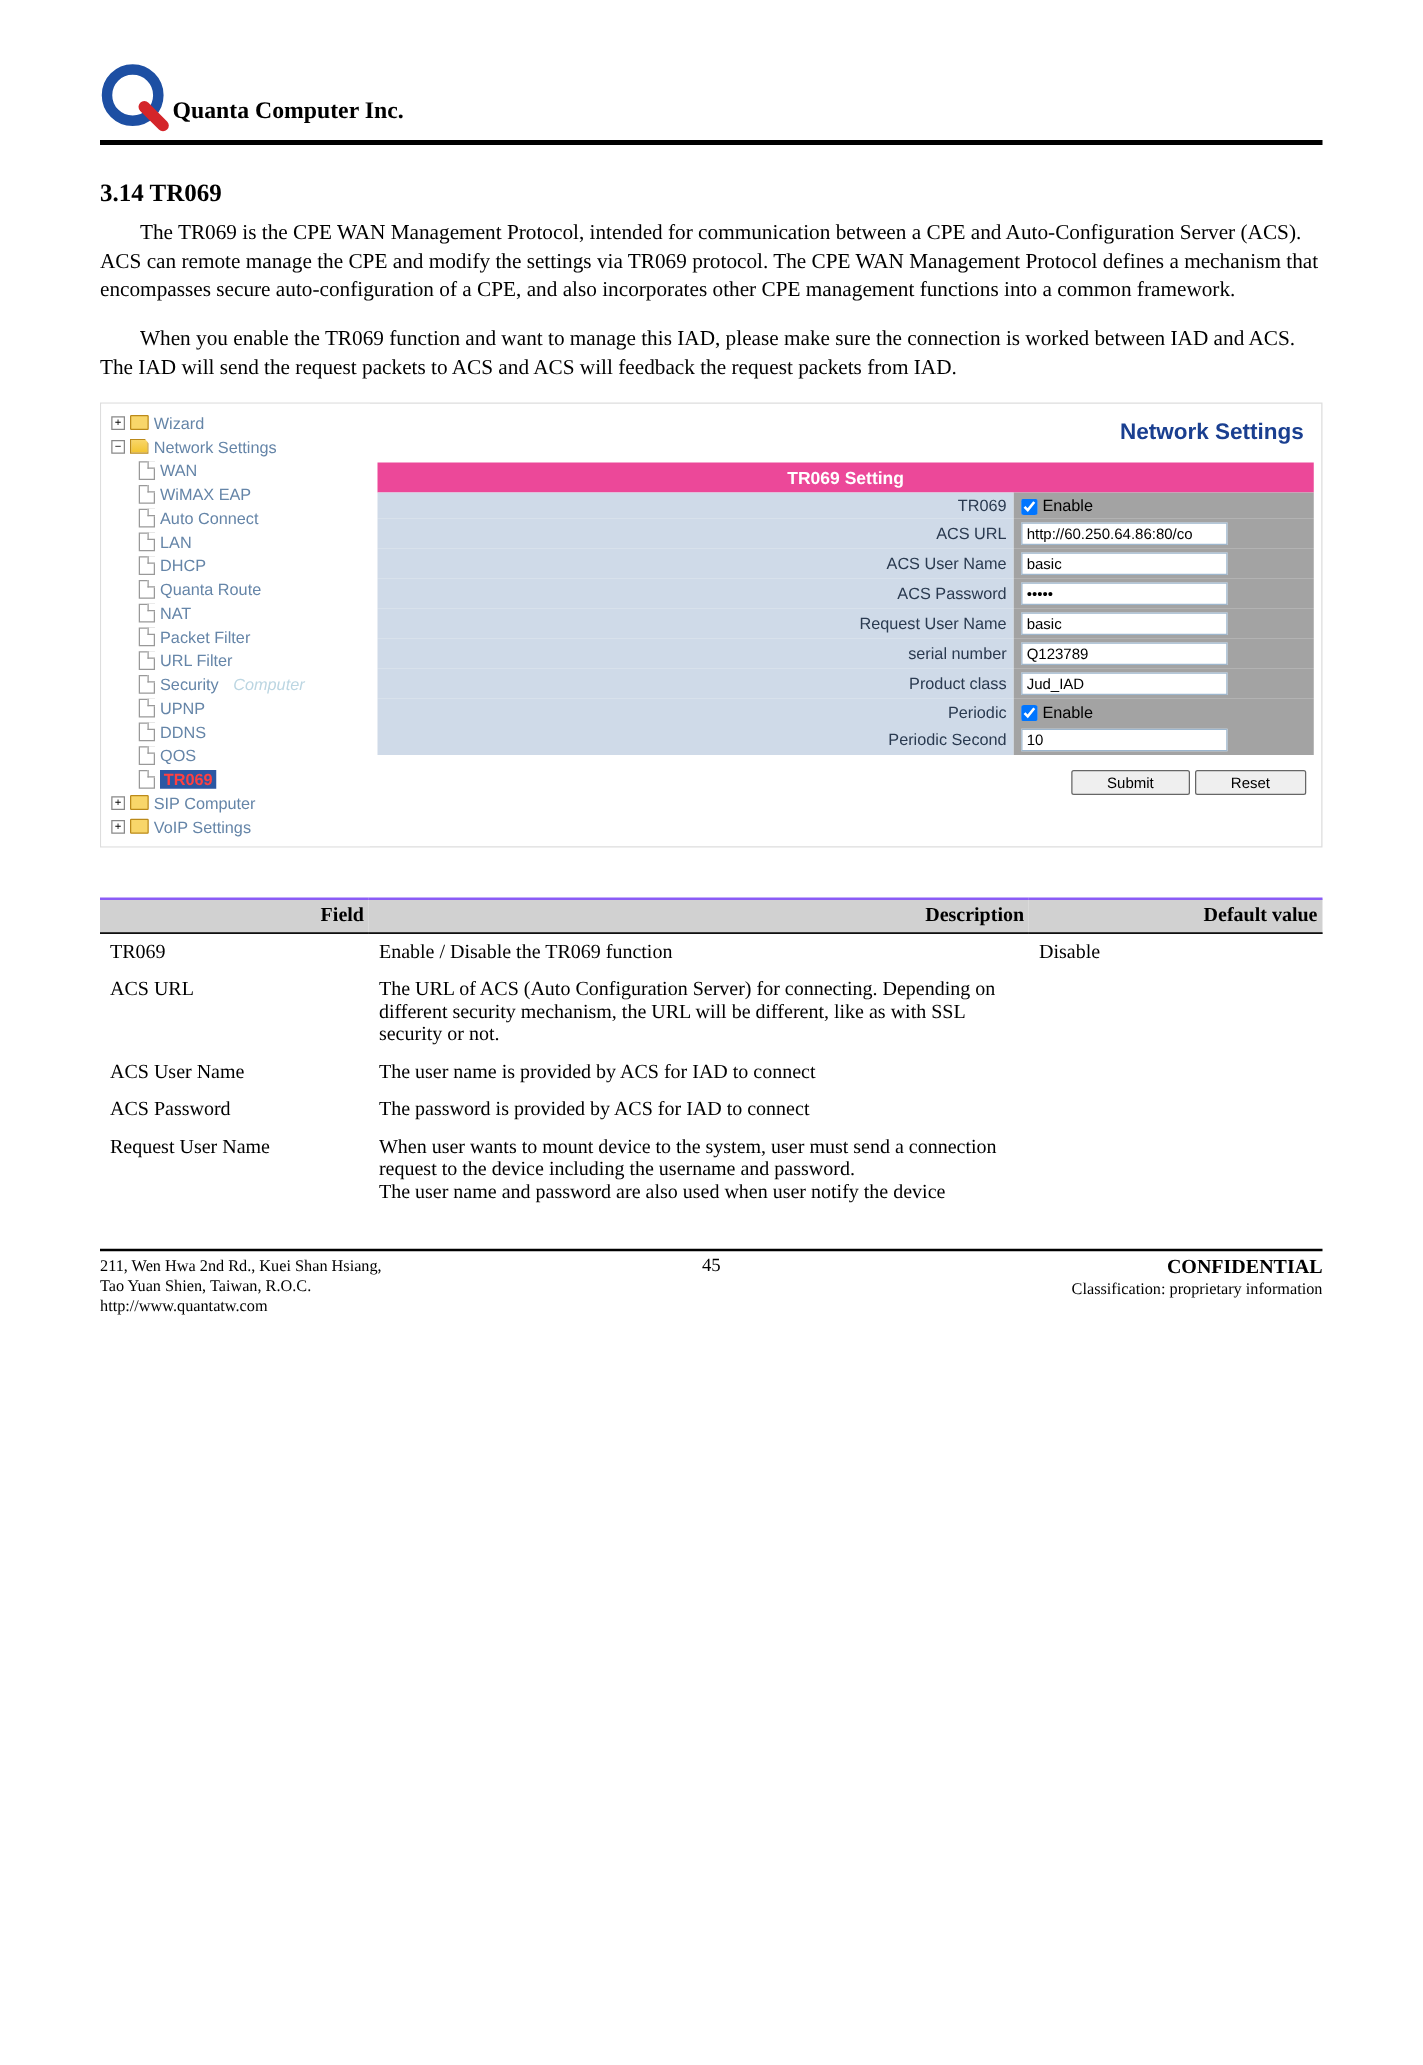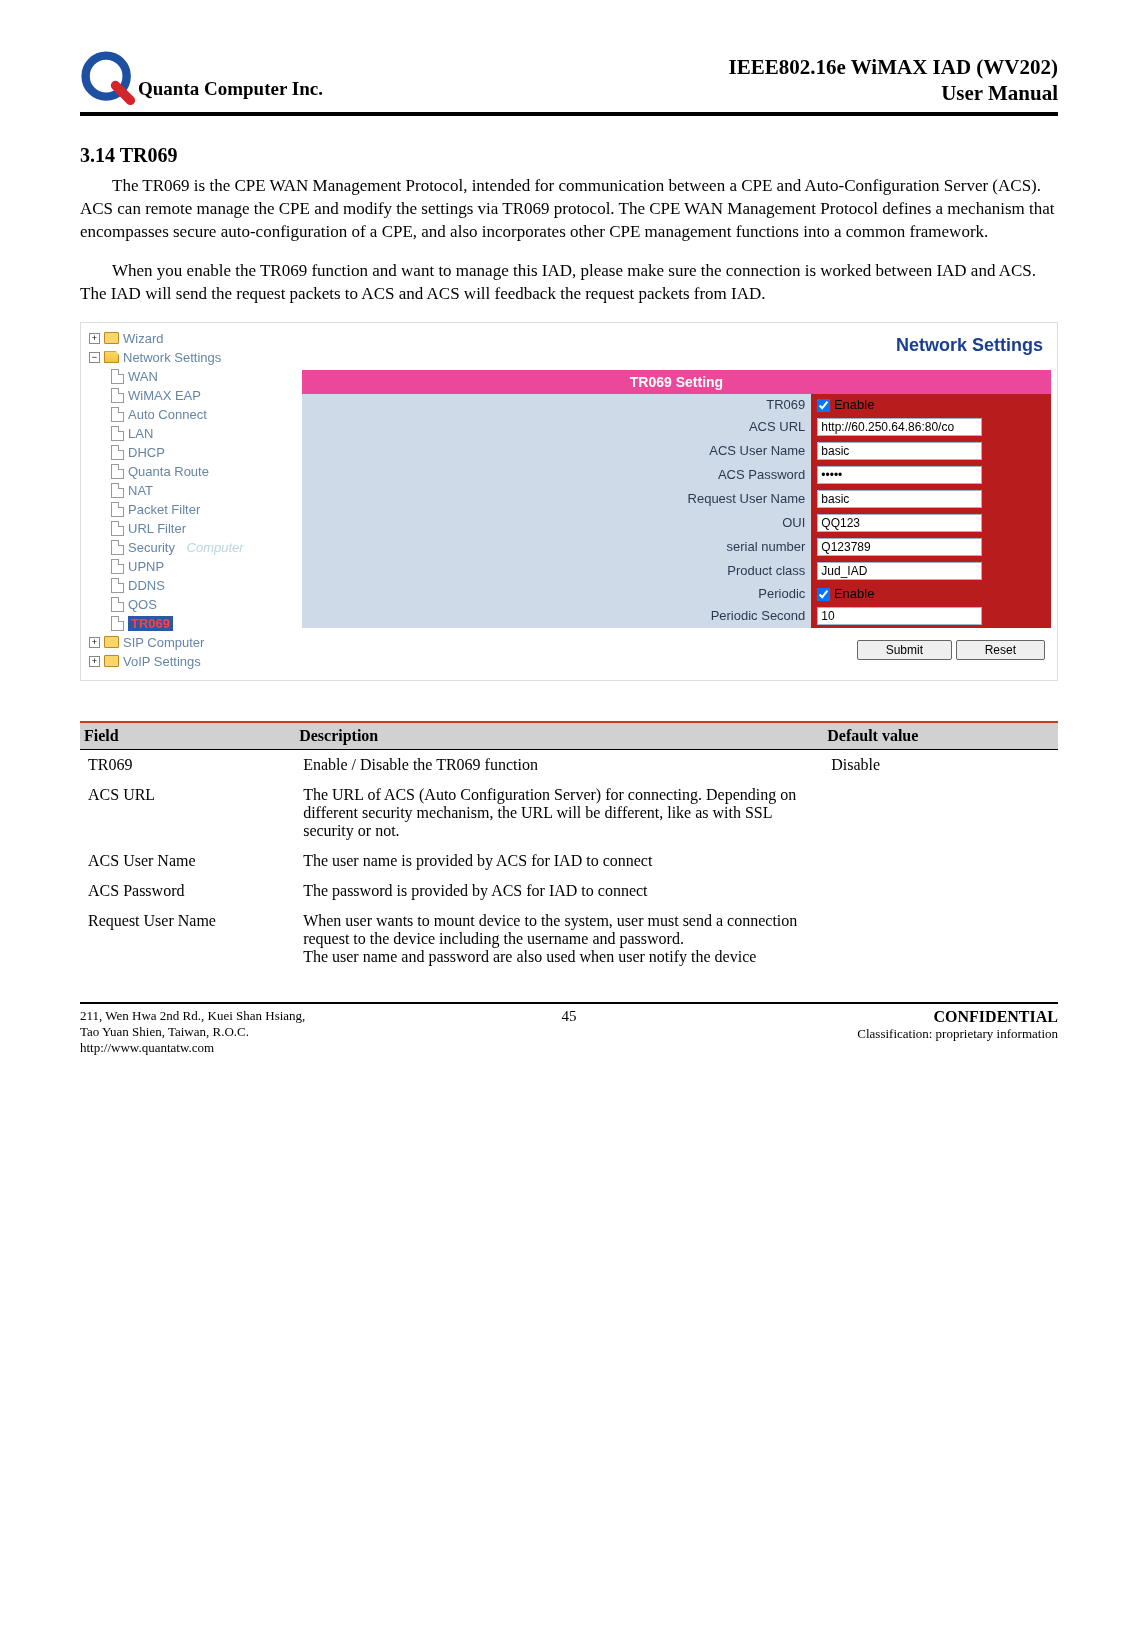--- a/index.html
+++ b/index.html
@@ -136,21 +136,21 @@
   .settings-row td {
     padding:3px 6px;
   }
   .settings-row td.label-cell {
     background:#cfdae8;
     text-align:right;
     width:68%;
     color:#2a3a50;
   }
   .settings-row td.value-cell {
-    background:#b91c1c;
+    background:#a3a3a3;
     width:32%;
   }
   .val-input {
     font-family: Tahoma, Arial, sans-serif;
     font-size:12px;
     border:1px solid #9db6cd;
     padding:1px 3px;
     width: 165px;
     background:#fff;
   }
@@ -166,24 +166,24 @@
     cursor:pointer;
   }
   .desc-table {
     width:100%;
     border-collapse: collapse;
     font-size:16px;
     margin-top:6px;
   }
   .desc-table thead th {
     background:#d1d1d1;
-    border-top:2px solid #c2410c;
+    border-top:2px solid #8b5cf6;
     border-bottom:1px solid #000;
     font-weight:bold;
-    text-align:left;
+    text-align:right;
     padding:4px;
   }
   .desc-table tbody td {
     padding:6px 8px;
     vertical-align: top;
   }
   .desc-table tbody tr.first td { border-top:none; }
   .desc-field { width:22%; }
   .desc-desc { width:54%; }
   .desc-def { width:24%; }
@@ -204,24 +204,20 @@
 <body>
 
 <div class="page">
   <div class="header-row">
     <div class="header-left">
       <svg class="logo-svg" viewBox="0 0 60 60">
         <circle cx="28" cy="28" r="22" fill="none" stroke="#1d4fa3" stroke-width="9"></circle>
         <path d="M38 38 L54 54" stroke="#d4252a" stroke-width="10" stroke-linecap="round"></path>
       </svg>
       <div class="company">Quanta  Computer  Inc.</div>
-    </div>
-    <div class="header-right">
-      <div>IEEE802.16e  WiMAX  IAD  (WV202)</div>
-      <div>User  Manual</div>
     </div>
   </div>
 
   <div class="section-heading">3.14 TR069</div>
   <p class="para">The TR069 is the CPE WAN Management Protocol, intended for communication between a CPE and Auto-Configuration Server (ACS). ACS can remote manage the CPE and modify the settings via TR069 protocol. The CPE WAN Management Protocol defines a mechanism that encompasses secure auto-configuration of a CPE, and also incorporates other CPE management functions into a common framework.</p>
   <p class="para">When you enable the TR069 function and want to manage this IAD, please make sure the connection is worked between IAD and ACS. The IAD will send the request packets to ACS and ACS will feedback the request packets from IAD.</p>
 
   <div class="screenshot-wrap">
     <div class="tree-pane">
       <div class="tree-node top">
@@ -328,24 +324,20 @@
               <td class="label-cell">ACS Password</td>
           <td class="value-cell"><input class="val-input" value="•••••" style=""></td>
             </tr>
 
         <tr class="settings-row">
               <td class="label-cell">Request User Name</td>
           <td class="value-cell"><input class="val-input" value="basic" style=""></td>
             </tr>
 
 
-        <tr class="settings-row">
-              <td class="label-cell">OUI</td>
-          <td class="value-cell"><input class="val-input" value="QQ123" style=""></td>
-            </tr>
 
         <tr class="settings-row">
               <td class="label-cell">serial number</td>
           <td class="value-cell"><input class="val-input" value="Q123789" style=""></td>
             </tr>
 
         <tr class="settings-row">
               <td class="label-cell">Product class</td>
           <td class="value-cell"><input class="val-input" value="Jud_IAD" style=""></td>
             </tr>

